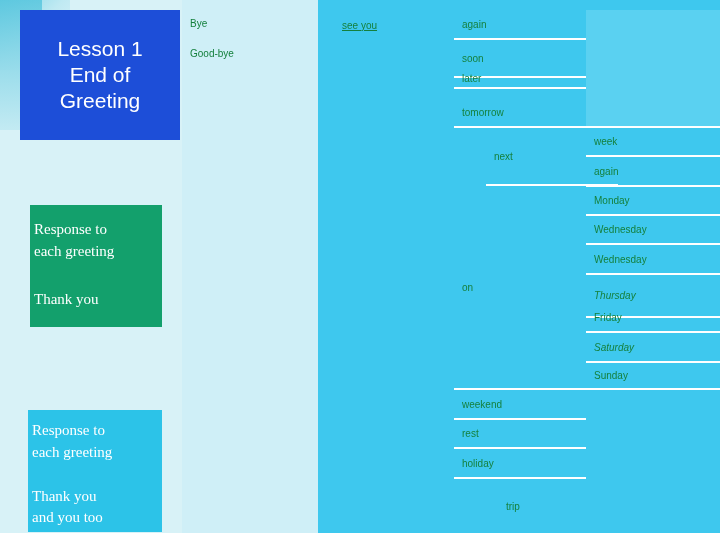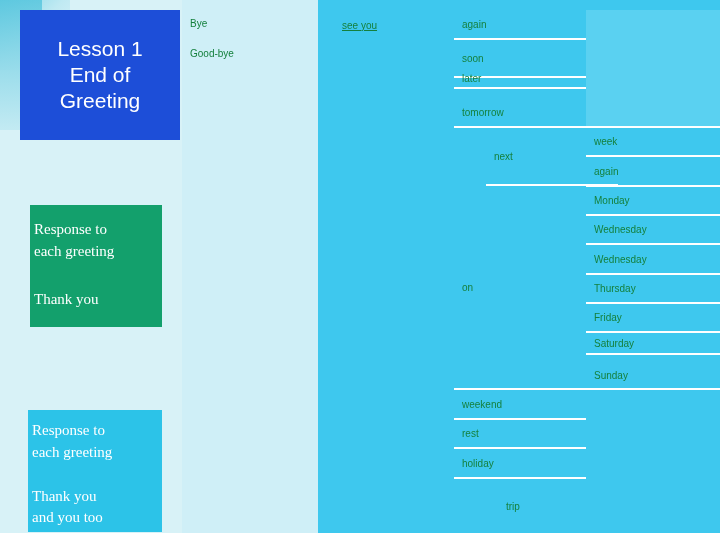--- a/index.html
+++ b/index.html
@@ -156,23 +156,23 @@
   <div class="cell cell-white-sep" style="left:454px; top:420px; width:132px; height:29px;">rest</div>
   <div class="cell cell-white-sep" style="left:454px; top:449px; width:132px; height:30px;">holiday</div>
   <div class="cell" style="left:454px; top:479px; width:132px; height:54px;margin-left:44px;">trip</div>
 
   <div class="cell cell-white-sep" style="left:586px; top:10px; width:134px; height:118px; background:#5ad1f1;"></div>
   <div class="cell cell-white-sep" style="left:586px; top:128px; width:134px; height:29px;">week</div>
   <div class="cell cell-white-sep" style="left:586px; top:157px; width:134px; height:30px;">again</div>
   <div class="cell cell-white-sep" style="left:586px; top:187px; width:134px; height:29px;">Monday</div>
   <div class="cell cell-white-sep" style="left:586px; top:216px; width:134px; height:29px;">Wednesday</div>
   <div class="cell cell-white-sep" style="left:586px; top:245px; width:134px; height:30px;">Wednesday</div>
-  <div class="cell cell-white-sep" style="left:586px; top:275px; width:134px; height:29px;">Thursday</div>
+  <div class="cell cell-white-sep" style="left:586px; top:275px; width:134px; height:43px;font-style:italic;">Thursday</div>
   <div class="cell cell-white-sep" style="left:586px; top:304px; width:134px; height:29px;">Friday</div>
-  <div class="cell cell-white-sep" style="left:586px; top:333px; width:134px; height:22px;">Saturday</div>
+  <div class="cell cell-white-sep" style="left:586px; top:333px; width:134px; height:30px;font-style:italic;">Saturday</div>
   <div class="cell cell-white-sep" style="left:586px; top:363px; width:134px; height:27px;">Sunday</div>
   <div class="cell" style="left:586px; top:390px; width:134px; height:143px;"></div>
 
   <div class="lesson-box">
     <div>
       <div>Lesson 1</div>
       <div>End of</div>
       <div>Greeting</div>
     </div>
   </div>

